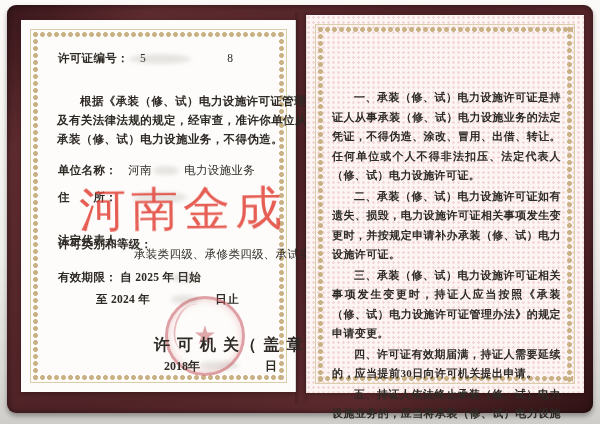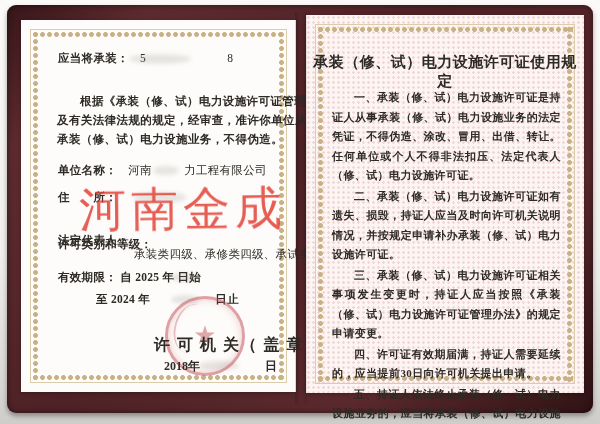--- a/index.html
+++ b/index.html
@@ -79,37 +79,37 @@
 
 <div class="page left">
   <div class="frame">
     <div class="bead t"></div>
     <div class="bead b"></div>
     <div class="bead l"></div>
     <div class="bead r"></div>
   </div>
 
   <div class="abs lp-text" style="left:37px;top:31px;">
-    <span class="lbl">应当将承装：</span>
+    <span class="lbl">许可证编号：</span>
     <span style="margin-left:8px;">5</span>
     <span style="margin-left:78px;">8</span>
   </div>
   <div class="smudge" style="left:108px;top:34px;width:62px;height:10px;"></div>
 
   <div class="intro">
     <div>根据《承装（修、试）电力设施许可证管理办法》</div>
     <div>及有关法律法规的规定，经审查，准许你单位从事</div>
     <div>承装（修、试）电力设施业务，不得伪造。</div>
   </div>
 
   <div class="abs lp-text" style="left:37px;top:143px;">
     <span class="lbl">单位名称：</span>
     <span style="margin-left:8px;">河南</span>
     <span style="display:inline-block;width:26px;"></span>
-    <span>力工程有限公司</span>
+    <span>电力设施业务</span>
   </div>
   <div class="smudge" style="left:132px;top:146px;width:26px;height:9px;"></div>
 
   <div class="abs lp-text" style="left:37px;top:170px;">
     <span class="lbl">住　　所：</span>
   </div>
   <div class="smudge" style="left:112px;top:172px;width:54px;height:11px;"></div>
 
   <div class="abs lp-text" style="left:37px;top:213px;">
     <span class="lbl">法定代表人：</span>
@@ -148,22 +148,21 @@
 </div>
 
 <div class="page right">
   <div class="frame">
     <div class="bead t"></div>
     <div class="bead b"></div>
     <div class="bead l"></div>
     <div class="bead r"></div>
   </div>
 
-  <div class="rp-title">承装（修、试）电力设施许可证使用规定</div>
 
   <div class="clauses">
     <p>一、承装（修、试）电力设施许可证是持证人从事承装（修、试）电力设施业务的法定凭证，不得伪造、涂改、冒用、出借、转让。任何单位或个人不得非法扣压、法定代表人（修、试）电力设施许可证。</p>
-    <p>二、承装（修、试）电力设施许可证如有遗失、损毁，持证人应当及时向许可机关说明情况，并按规定申请补办承装（修、试）电力设施许可证。</p>
+    <p>二、承装（修、试）电力设施许可证如有遗失、损毁，电力设施许可证相关事项发生变更时，并按规定申请补办承装（修、试）电力设施许可证。</p>
     <p>三、承装（修、试）电力设施许可证相关事项发生变更时，持证人应当按照《承装（修、试）电力设施许可证管理办法》的规定申请变更。</p>
     <p>四、许可证有效期届满，持证人需要延续的，应当提前30日向许可机关提出申请。</p>
     <p>五、持证人依法终止承装（修、试）电力设施业务的，应当将承装（修、试）电力设施许可证交回原许可机关。</p>
   </div>
 </div>
 
 </body></html>

